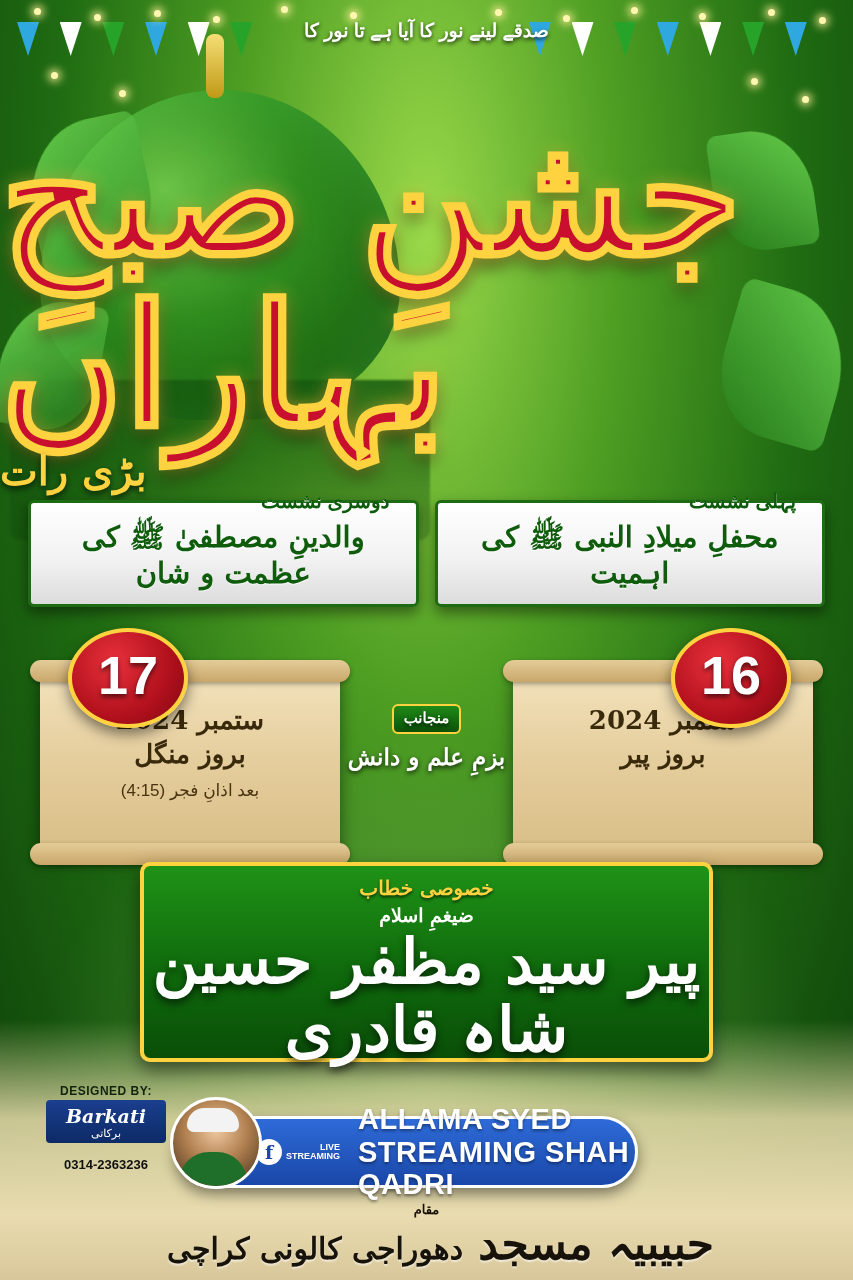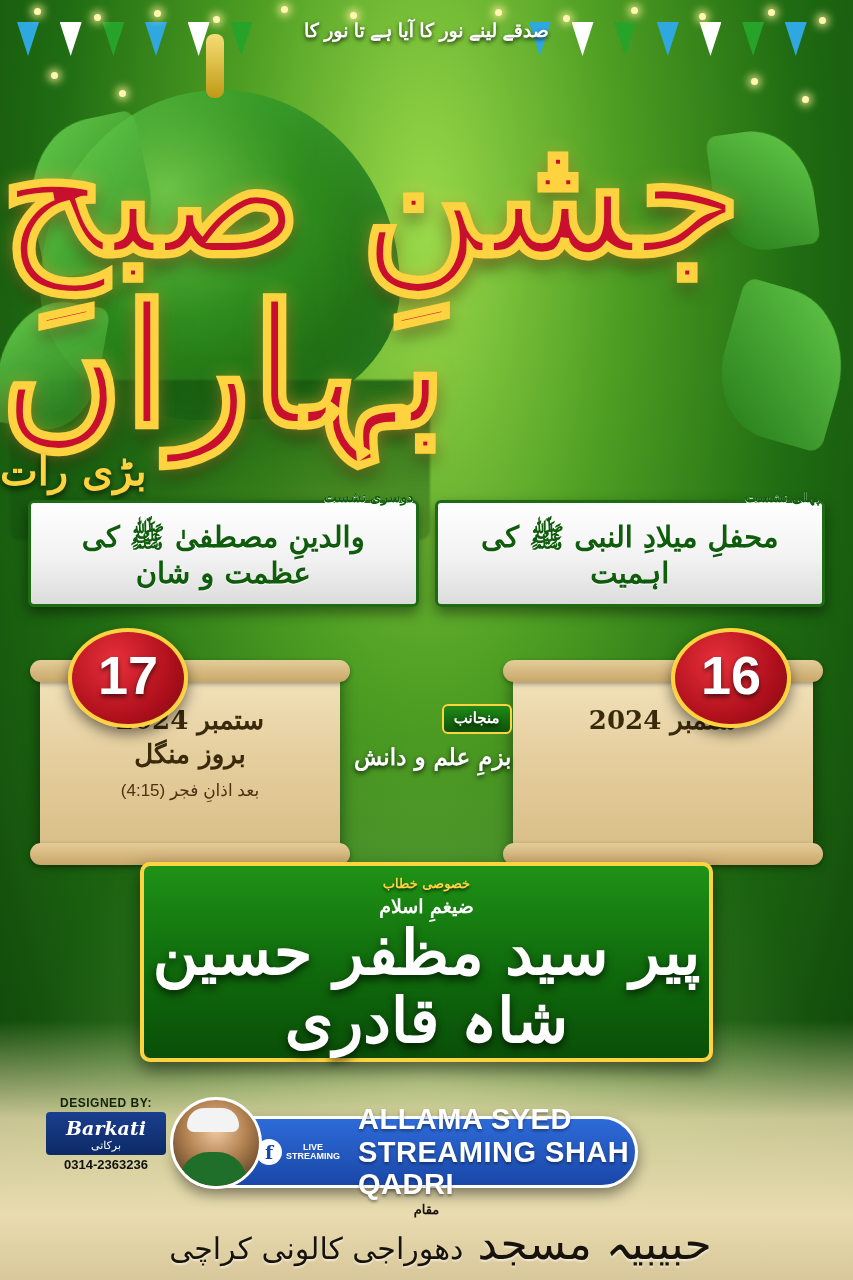--- a/index.html
+++ b/index.html
@@ -178,22 +178,22 @@
     border: 3px solid #1d6b12;
     border-radius: 6px;
     padding: 16px 10px 12px;
     box-shadow: 0 6px 14px rgba(0,0,0,0.45);
     text-align: center;
     direction: rtl;
   }
   .session .tag {
     position: absolute;
     top: -14px;
-    right: 2px;
-    font-size: 14px;
+    right: 26px;
+    font-size: 20px;
     font-weight: bold;
     color: #0d5c0b;
     text-shadow: 0 1px 0 #fff;
   }
   .session .txt {
     font-family: "DejaVu Serif", serif;
     font-size: 29px;
     font-weight: bold;
     color: #0f5c0c;
     line-height: 1.25;
@@ -265,21 +265,21 @@
   }
   .daybadge.right { right: 32px; }
   .daybadge.left  { left: 38px; }
 
   .center-note {
     position: absolute;
     left: 50%;
     top: 58px;
     transform: translateX(-50%);
     width: 170px;
-    text-align: right;
+    text-align: center;
     direction: rtl;
     color: #ffffff;
     font-family: "DejaVu Serif", serif;
     font-weight: bold;
     font-size: 23px;
     line-height: 1.45;
     text-shadow: 0 2px 5px rgba(0,0,0,0.8);
   }
   .center-note .pill {
     display: inline-block;
@@ -303,21 +303,21 @@
     border: 4px solid #ffd23f;
     border-radius: 10px;
     box-shadow: 0 8px 18px rgba(0,0,0,0.5);
     direction: rtl;
     text-align: center;
     padding-top: 10px;
     box-sizing: border-box;
   }
   .speaker-panel .kicker {
     color: #ffd23f;
-    font-size: 13px;
+    font-size: 20px;
     font-weight: bold;
     font-family: "DejaVu Serif", serif;
     text-shadow: 0 2px 3px rgba(0,0,0,0.6);
   }
   .speaker-panel .title-small {
     color: #ffffff;
     font-size: 19px;
     font-weight: bold;
     margin-top: 4px;
     font-family: "DejaVu Serif", serif;
@@ -360,21 +360,21 @@
     font-weight: bold;
     line-height: 1;
   }
   .designer .brand-ur {
     font-size: 11px;
     margin-top: 1px;
   }
   .designer .phone {
     font-size: 13px;
     font-weight: bold;
-    margin-top: 2px;
+    margin-top: 14px;
     color: #111;
   }
 
   
   .livebar {
     position: absolute;
     left: 175px;
     right: 215px;
     bottom: 92px;
     height: 72px;
@@ -427,21 +427,21 @@
     font-family: "DejaVu Serif", serif;
     font-size: 19px;
     line-height: 26px;
     text-align: center;
   }
   .fb-text {
     color: #ffffff;
     font-size: 9px;
     font-weight: bold;
     line-height: 1.05;
-    text-align: center;
+    text-align: right;
   }
   .live-name {
     color: #ffffff;
     font-weight: bold;
     font-size: 29px;
     line-height: 1.12;
     letter-spacing: 0.5px;
     margin-left: 10px;
     text-shadow: 0 2px 3px rgba(0,0,0,0.4);
   }
@@ -457,21 +457,21 @@
   .venue .crest {
     display: block;
     margin: 0 auto 2px;
     font-size: 13px;
     font-weight: bold;
     color: #1a1208;
   }
   .venue .line {
     font-family: "DejaVu Serif", serif;
     font-size: 44px;
-    font-weight: normal;
+    font-weight: bold;
     color: #17120a;
     line-height: 1.15;
     text-shadow: 0 2px 2px rgba(255,255,255,0.55);
     padding-left: 28px;
   }
   .venue .line .sm {
     font-size: 30px;
   }
 </style>
 </head>
@@ -538,20 +538,21 @@
     </div>
     <div class="session">
       <div class="tag">دوسری نشست</div>
       <div class="txt">والدینِ مصطفیٰ ﷺ کی عظمت و شان</div>
     </div>
   </div>
 
   <div class="dates">
     <div class="scroll right">
       <div class="datetxt">ستمبر 2024</div>
+      <div class="datetxt">بروز پیر</div>
     </div>
     <div class="daybadge right">16</div>
 
     <div class="scroll left">
       <div class="datetxt">ستمبر 2024</div>
       <div class="datetxt">بروز منگل</div>
       <span class="small">بعد اذانِ فجر (4:15)</span>
     </div>
     <div class="daybadge left">17</div>
 

